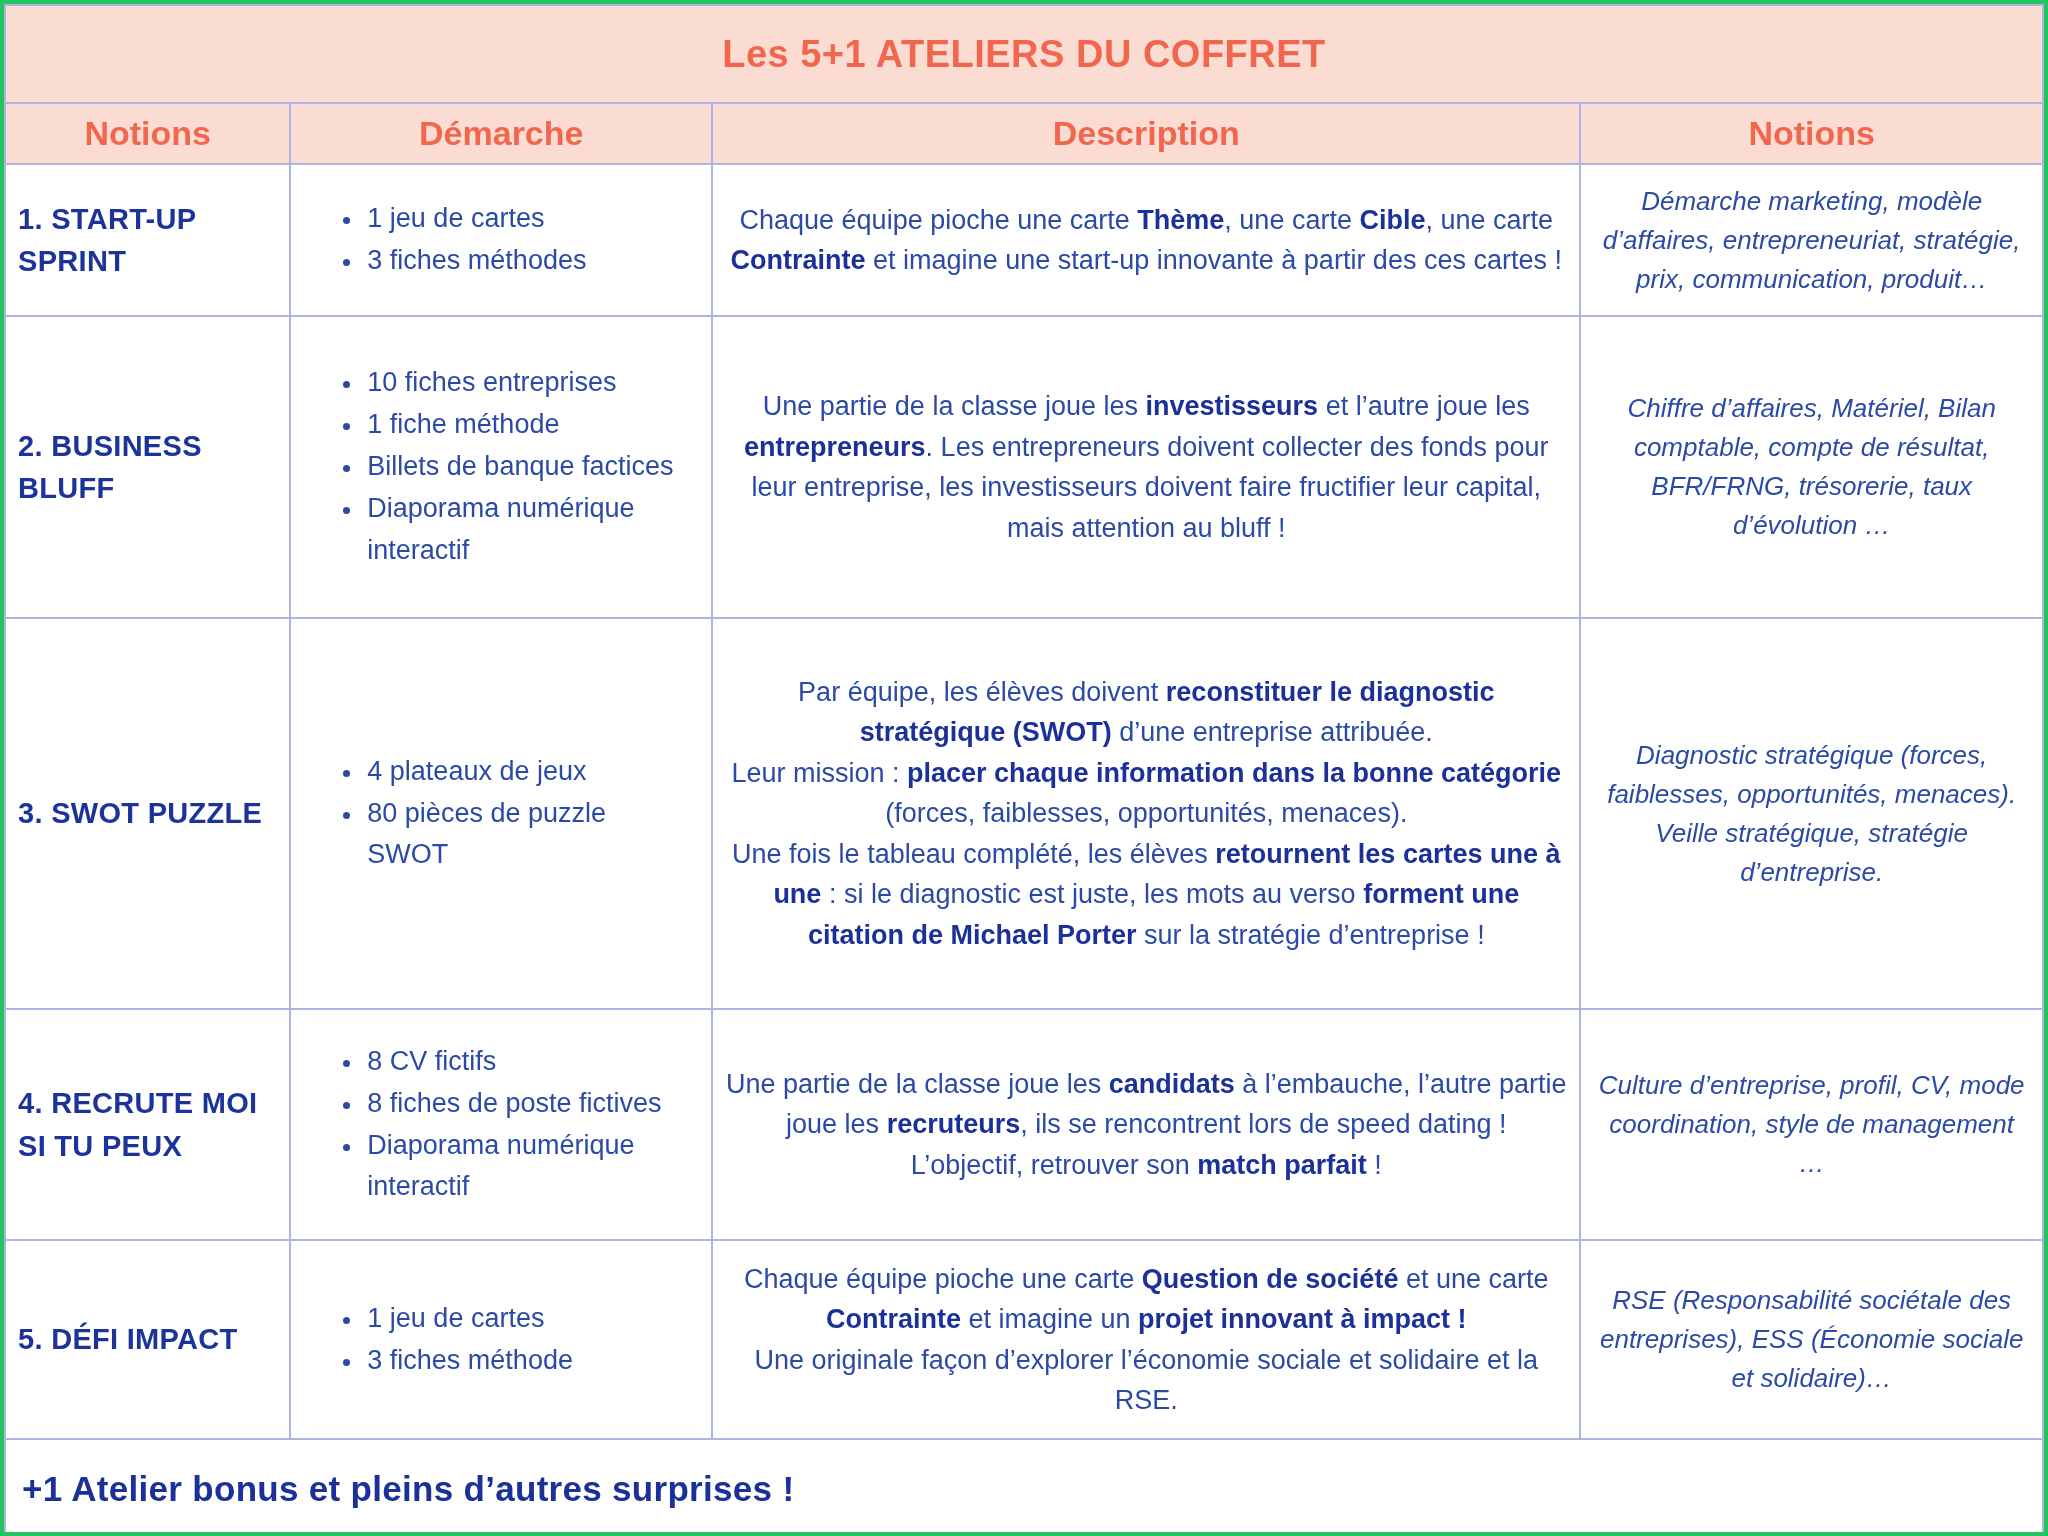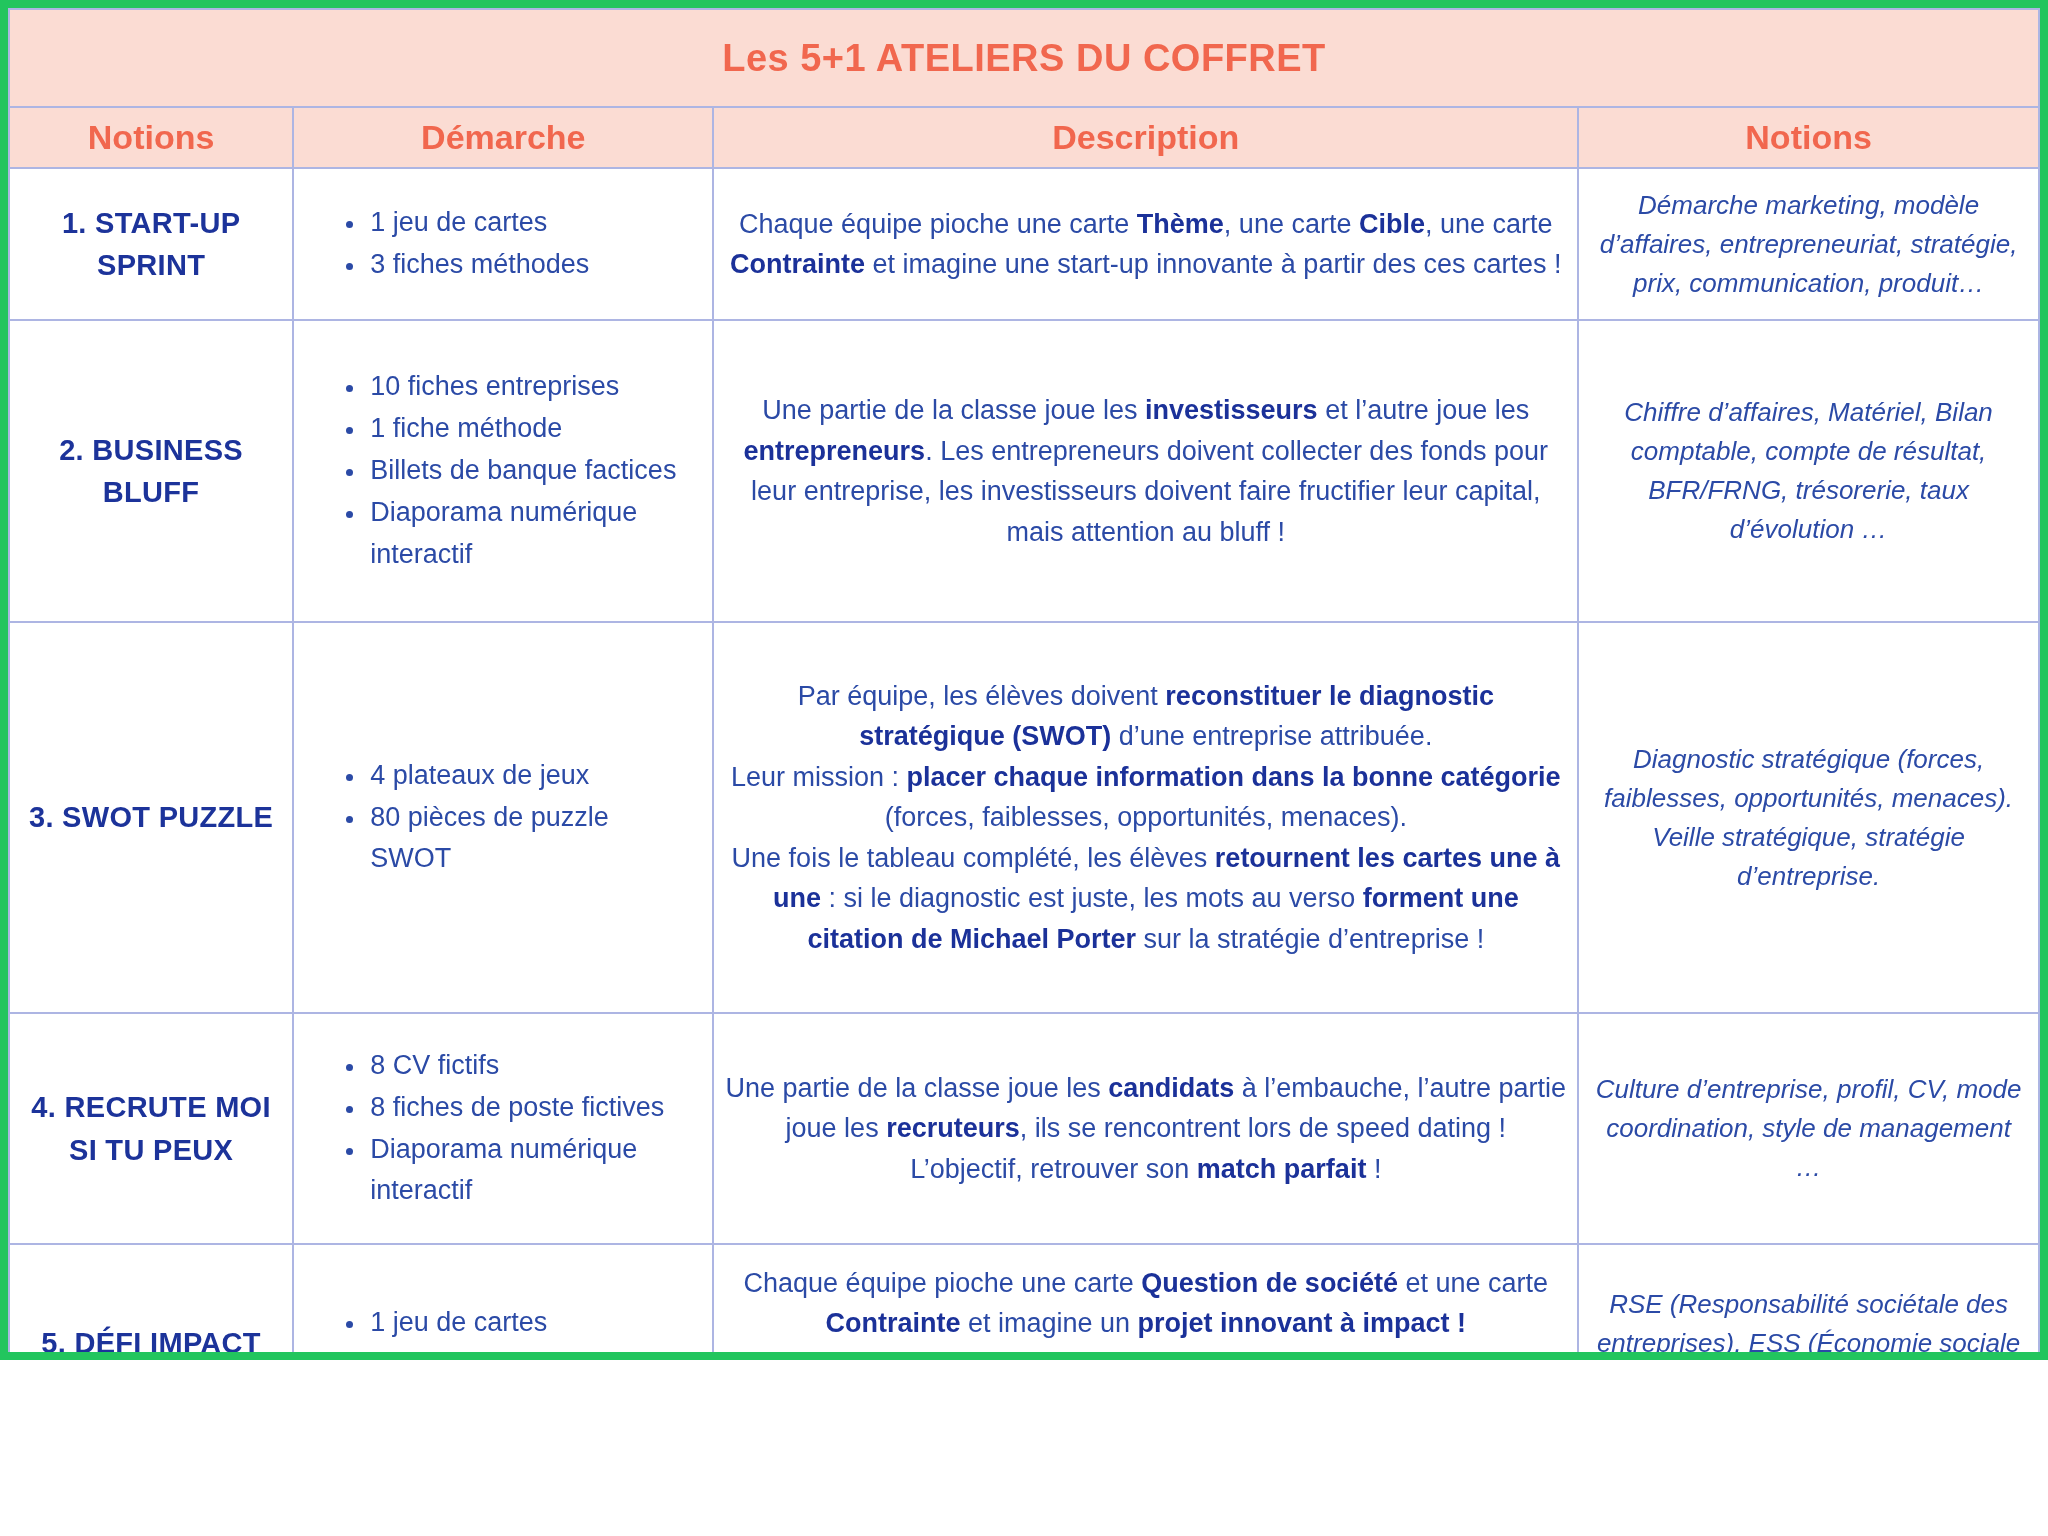--- a/index.html
+++ b/index.html
@@ -1,22 +1,22 @@
 <!DOCTYPE html>
 <html lang="fr"><head>
 <meta charset="utf-8">
 <style>
   * { box-sizing: border-box; }
   html, body { margin: 0; padding: 0; background: #ffffff; }
   body { font-family: "Liberation Sans", "DejaVu Sans", sans-serif; }
 
   .sheet {
     width: 2048px;
-    height: 1360px;
-    border: 8px solid #22c55e;
+    height: 1536px;
+    border: 4px solid #22c55e;
     background: #ffffff;
     overflow: hidden;
   }
 
   table.ateliers {
     width: 100%;
     height: 100%;
     border-collapse: collapse;
     table-layout: fixed;
   }
@@ -50,21 +50,20 @@
     font-size: 34px;
     font-weight: 700;
     text-align: center;
     height: 58px;
   }
 
   td.atelier {
     color: #1c339a;
     font-size: 29px;
     font-weight: 700;
-    text-align: center;
     line-height: 1.45;
     letter-spacing: 0.3px;
   }
 
   td.materiel { padding-left: 18px; }
   td.materiel ul {
     margin: 12px;
     padding-left: 42px;
     color: #2b4aa6;
     font-size: 27px;

